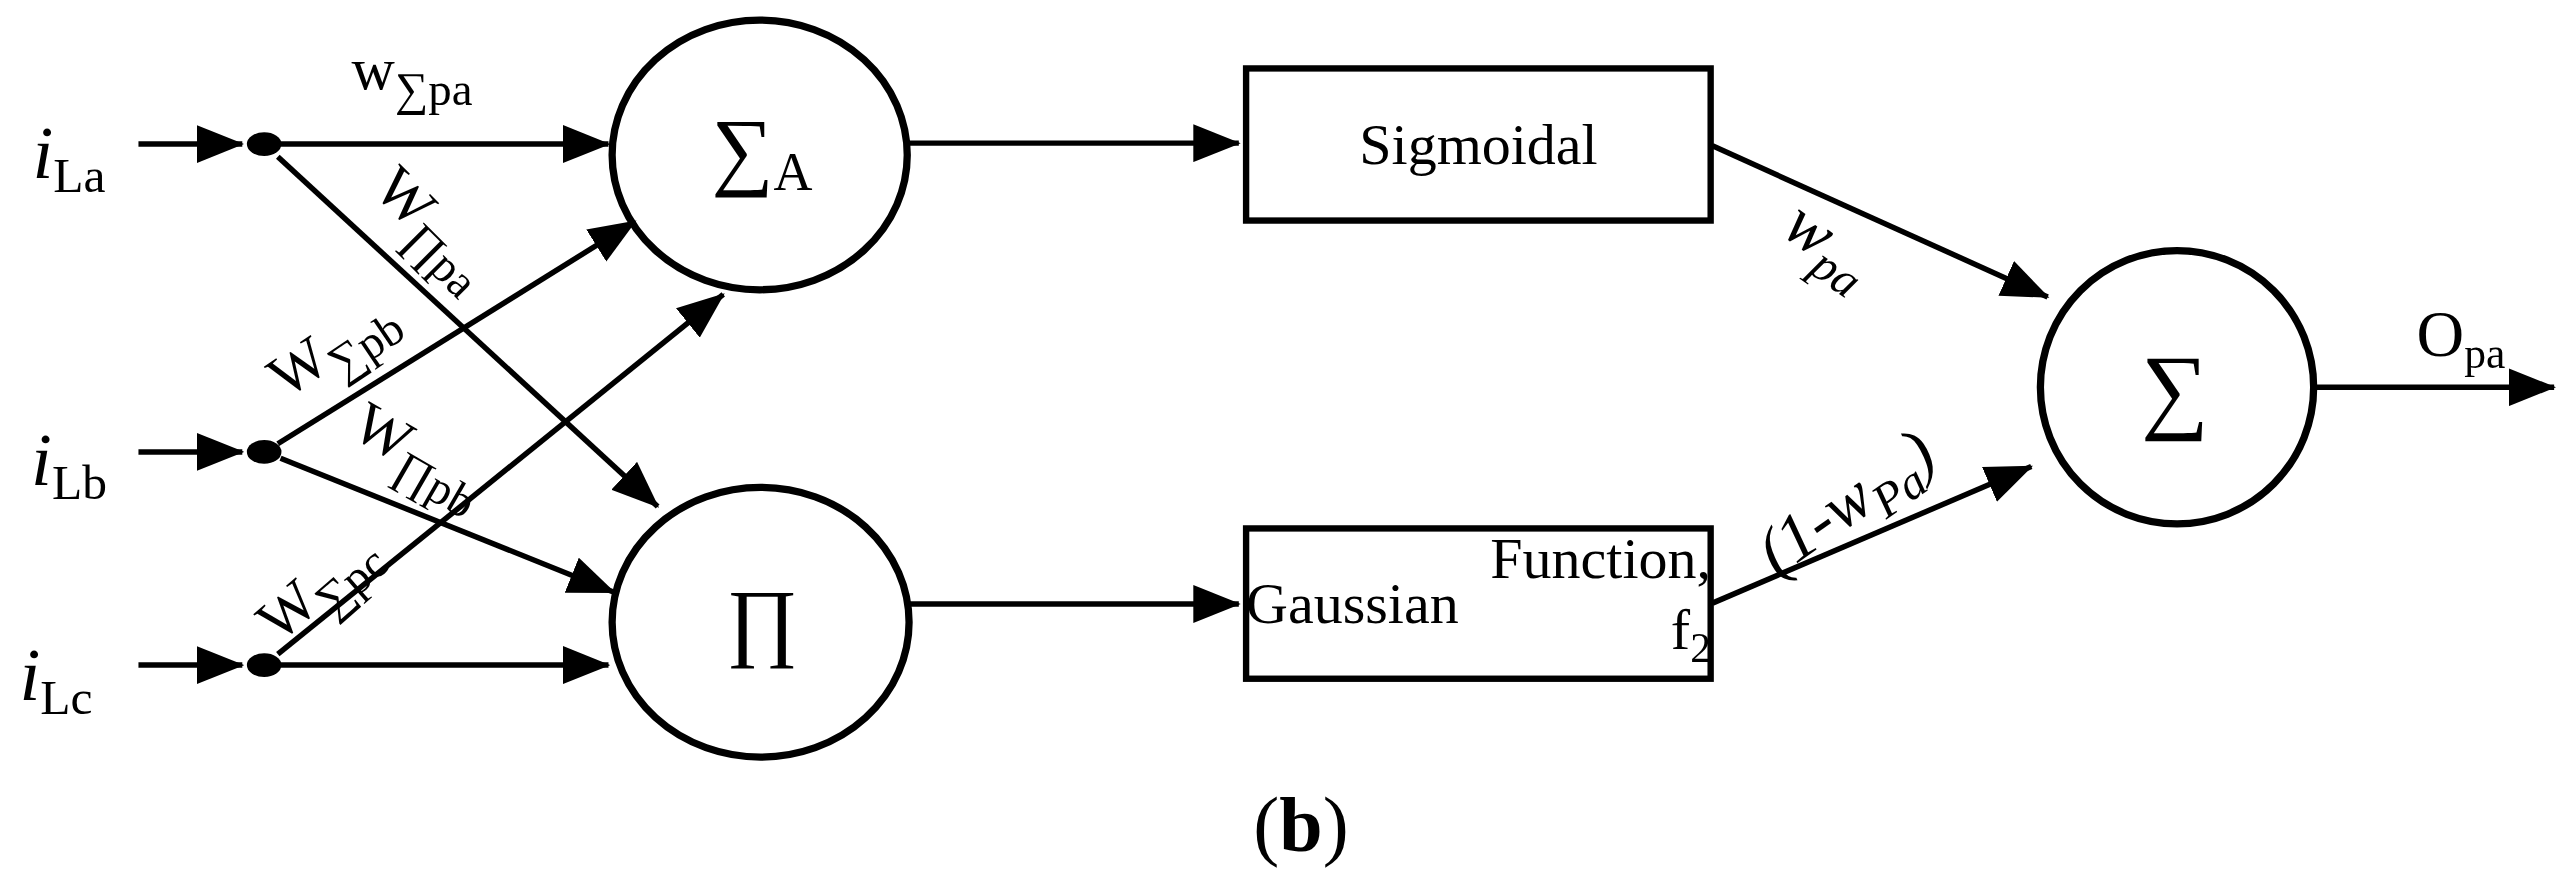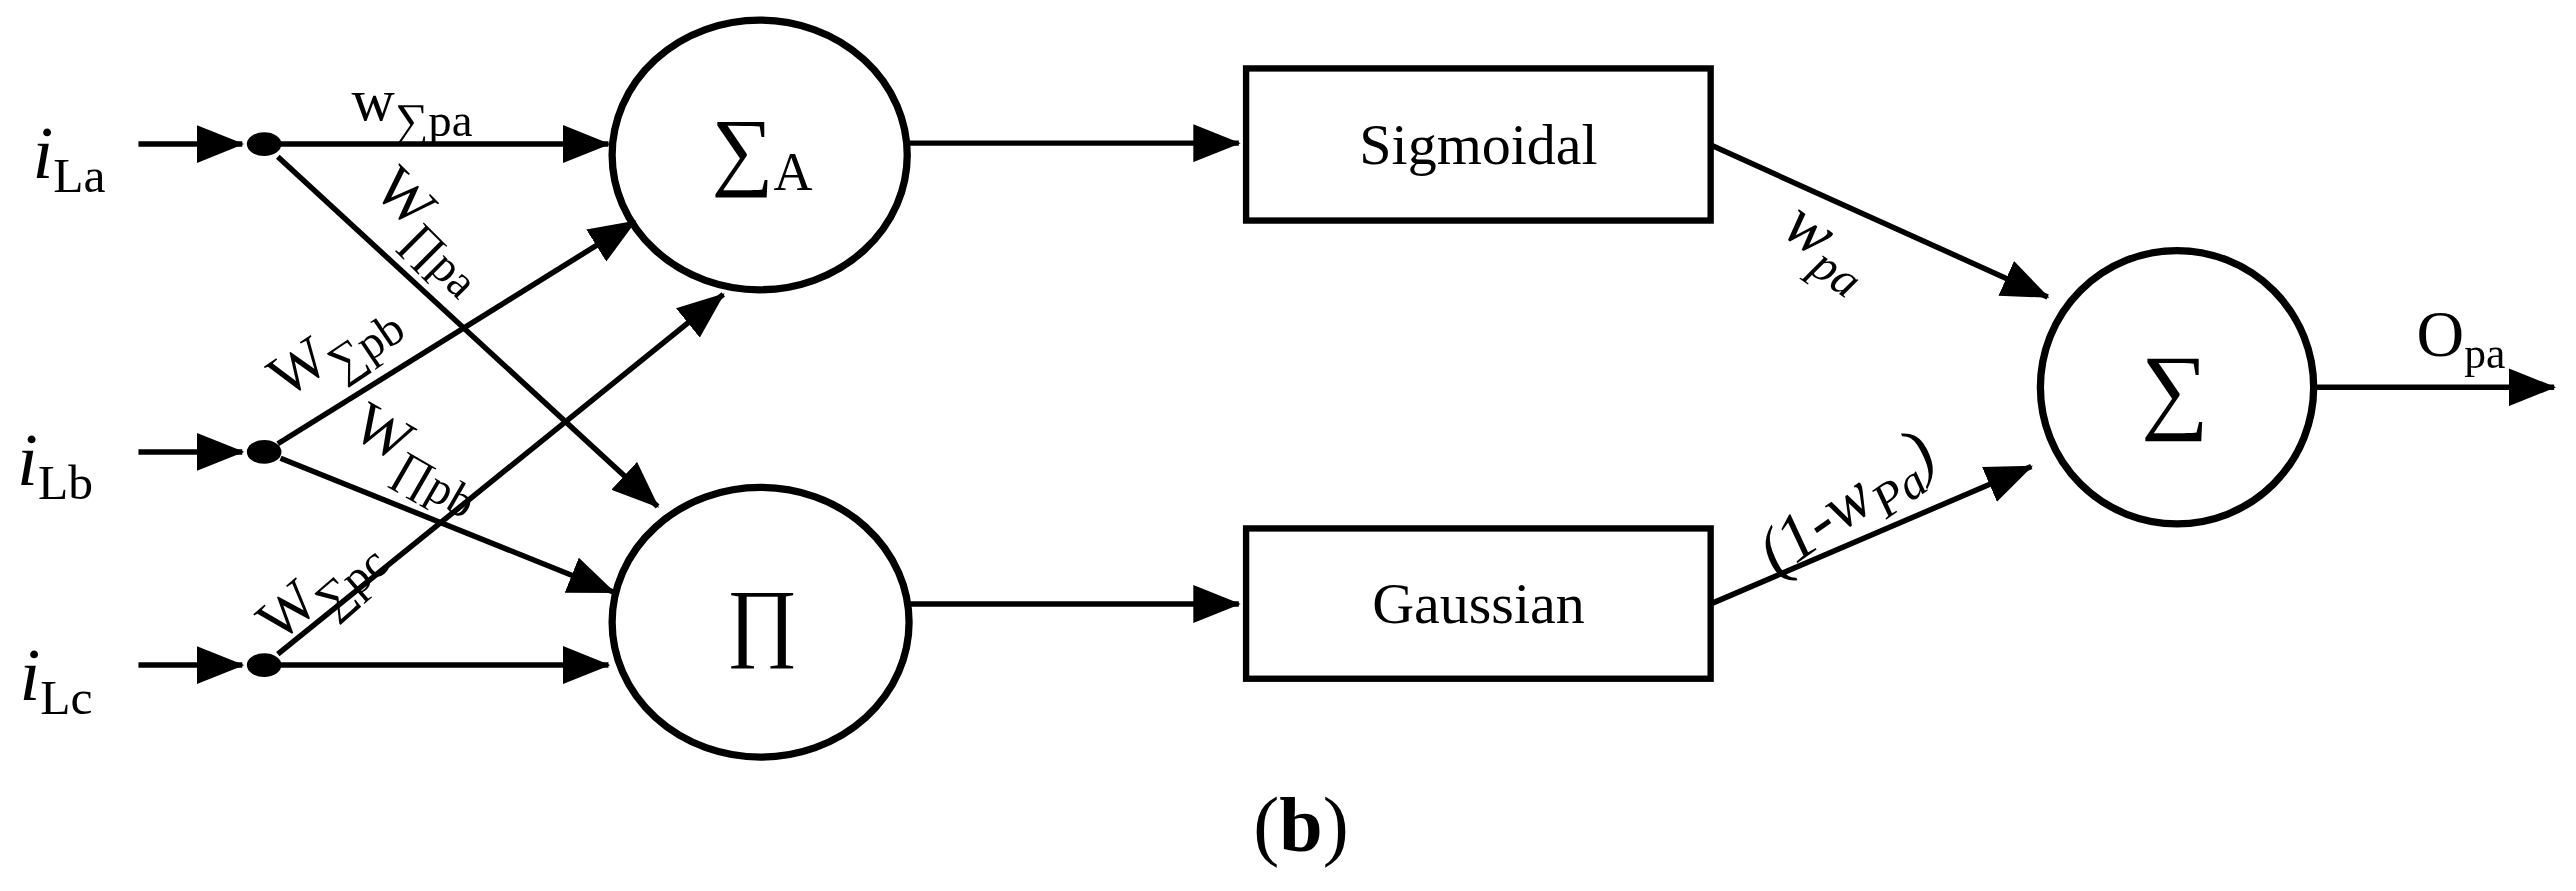--- a/index.html
+++ b/index.html
@@ -86,28 +86,28 @@
 
     <line x1="1880" y1="160" x2="2248" y2="326" stroke="#000" stroke-width="6" marker-end="url(#arr)"></line>
     <line x1="1880" y1="662" x2="2230" y2="512" stroke="#000" stroke-width="6" marker-end="url(#arr)"></line>
 
     <line x1="2540" y1="425" x2="2804" y2="425" stroke="#000" stroke-width="6" marker-end="url(#arr)"></line>
   </svg>
 
   <div class="lbl input-lbl" style="left:69px;top:158px;">
     <span class="main">i</span><span class="sub">La</span>
   </div>
-  <div class="lbl input-lbl" style="left:55px;top:465px;">
+  <div class="lbl input-lbl" style="left:69px;top:465px;">
     <span class="main">i</span><span class="sub">Lb</span>
   </div>
   <div class="lbl input-lbl" style="left:56px;top:680px;">
     <span class="main">i</span><span class="sub">Lc</span>
   </div>
 
-  <div class="lbl weight" style="left:412px;top:107px;">
+  <div class="lbl weight" style="left:412px;top:76px;">
     <span>w</span><span class="sub">∑pa</span>
   </div>
   <div class="lbl weight rot45" style="left:430px;top:231px;">
     <span>W</span><span class="sub">∏pa</span>
   </div>
   <div class="lbl weight rotm34" style="left:335px;top:350px;">
     <span>W</span><span class="sub">∑pb</span>
   </div>
   <div class="lbl weight rot30" style="left:417px;top:459px;">
     <span>W</span><span class="sub">∏pb</span>
@@ -124,20 +124,21 @@
   </div>
   <div class="lbl node-lbl" style="left:2175px;top:389px;font-size:95px;">
     <span>∑</span>
   </div>
 
   <div class="box-text" style="left:1246px;top:68px;width:465px;height:152px;">
     <span>Sigmoidal</span>
   </div>
   <div class="box-text" style="left:1246px;top:528px;width:465px;height:150px;text-align:right;">
     <span>Gaussian</span>
+    <span><span>Function, f</span><span class="bsub">2</span></span>
   </div>
 
   <div class="lbl wpa rot35" style="left:1827px;top:247px;">
     <span>w</span><span class="sub">pa</span>
   </div>
   <div class="lbl wpa rotm35" style="left:1849px;top:507px;">
     <span>(1-</span><span>w</span><span class="sub">Pa</span><span>)</span>
   </div>
 
   <div class="lbl out-lbl" style="left:2418px;top:338px;">

